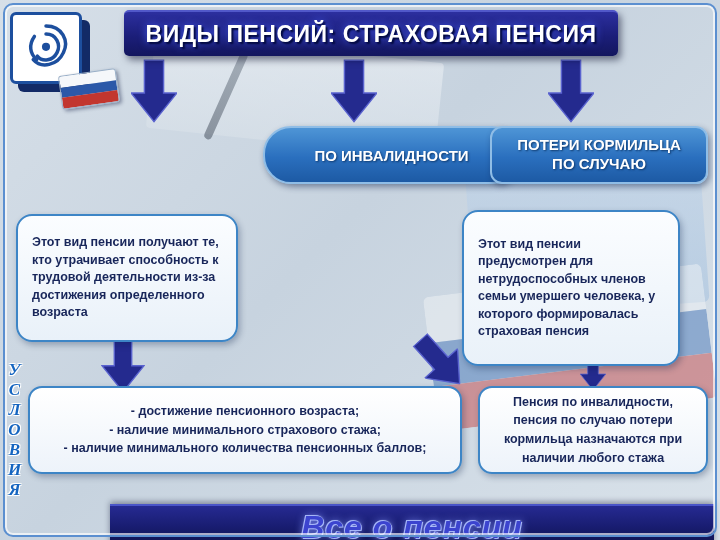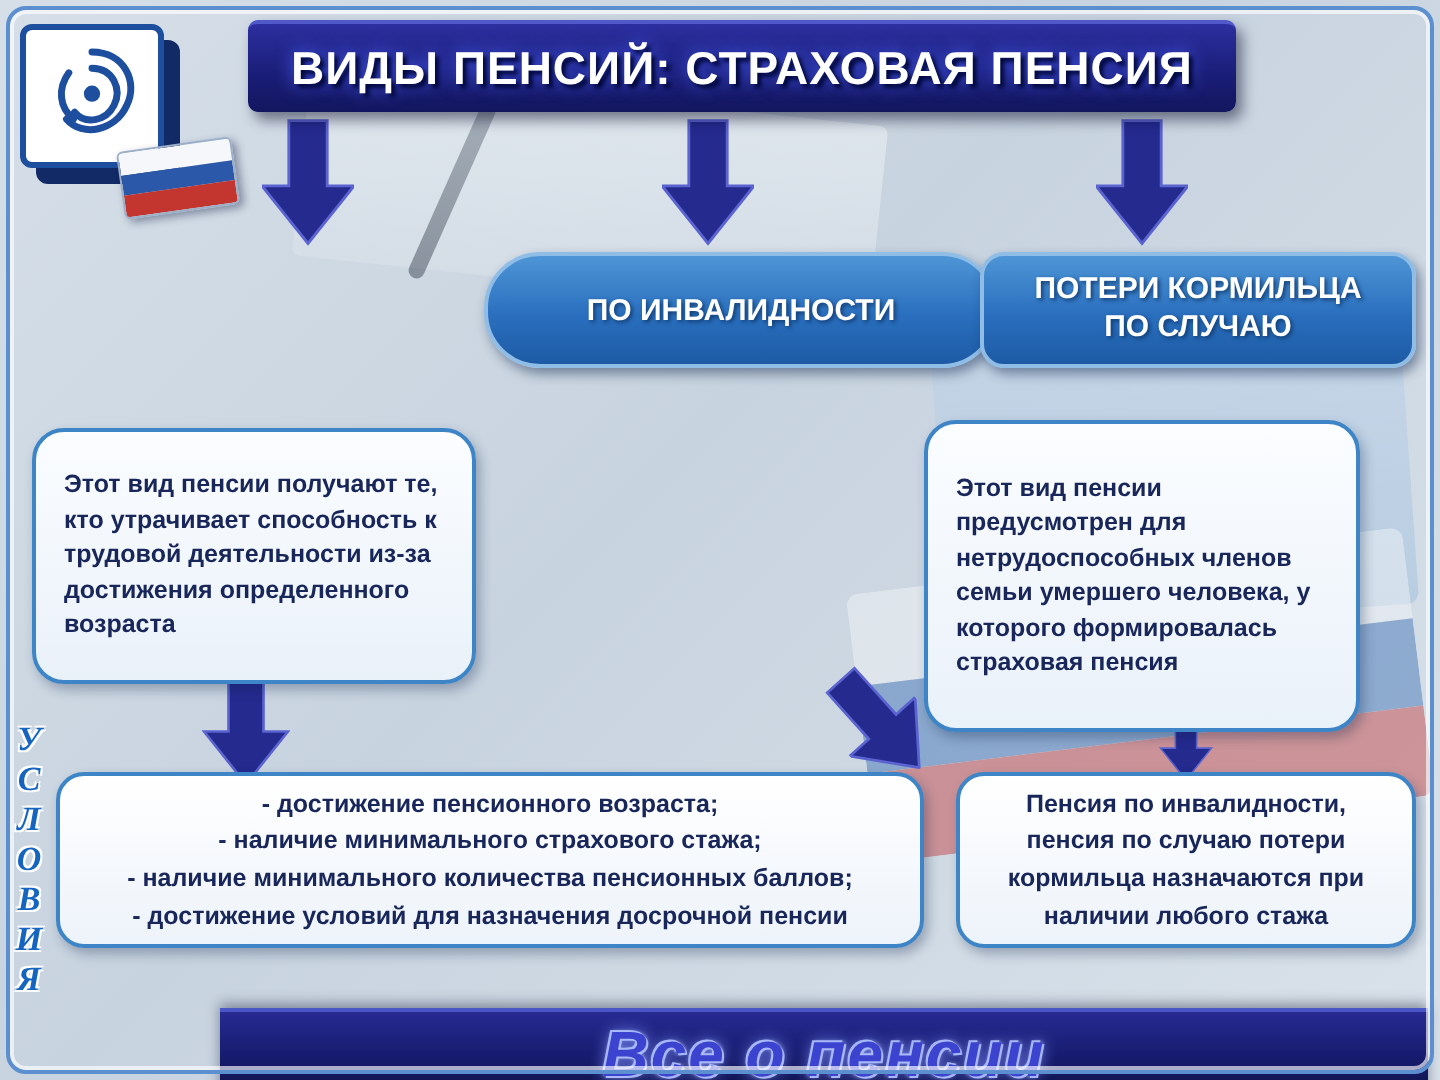--- a/index.html
+++ b/index.html
@@ -80,21 +80,21 @@
     position: absolute; top: 126px; height: 58px;
     background: linear-gradient(180deg, #4e95d6 0%, #2a6fbe 55%, #1d5aa4 100%);
     border: 2px solid #8fbde6; border-radius: 12px;
     box-shadow: 2px 3px 6px rgba(10,30,70,.45);
     display:flex; flex-direction:column; align-items:center; justify-content:center;
     color:#fff; font-weight:bold; font-size:15px; text-align:center;
     text-shadow: 1px 1px 2px #103a6e;
     z-index: 3;
   }
   .col-h1 { left: 16px;  width: 222px; }
-  .col-h2 { left: 242px; width: 257px; border-radius: 28px; }
+  .col-h2 { left: 263px; width: 257px; border-radius: 28px; }
   .col-h3 { left: 490px; width: 218px; line-height: 1.25; }
 
   
   .col-body {
     position: absolute;
     background: linear-gradient(180deg, #fbfdff 0%, #e9f1f9 100%);
     border: 2px solid #3d85c6; border-radius: 16px;
     box-shadow: 2px 3px 6px rgba(10,30,70,.3);
     display:flex; align-items:center; justify-content:center;
     color:#18265a; font-weight:bold; font-size:12.5px; line-height:1.4;
@@ -217,21 +217,20 @@
   <svg class="arrow arrow-c3" viewBox="0 0 48 64">
     <polygon points="14,0 34,0 34,34 48,34 24,64 0,34 14,34"></polygon>
   </svg>
 
   <div class="side-label">УСЛОВИЯ</div>
 
   <div class="bottom-box bottom-left">
     <div>- достижение пенсионного возраста;</div>
     <div>- наличие минимального страхового стажа;</div>
     <div>- наличие минимального количества пенсионных баллов;</div>
-    <div>- достижение условий для назначения досрочной пенсии</div>
   </div>
   <div class="bottom-box bottom-right">
     <div>Пенсия по инвалидности, пенсия по случаю потери кормильца назначаются при наличии любого стажа</div>
   </div>
 
   <div class="footer-banner">
     <span class="footer-text">Все о пенсии</span>
   </div>
 
   <div class="frame"></div>

